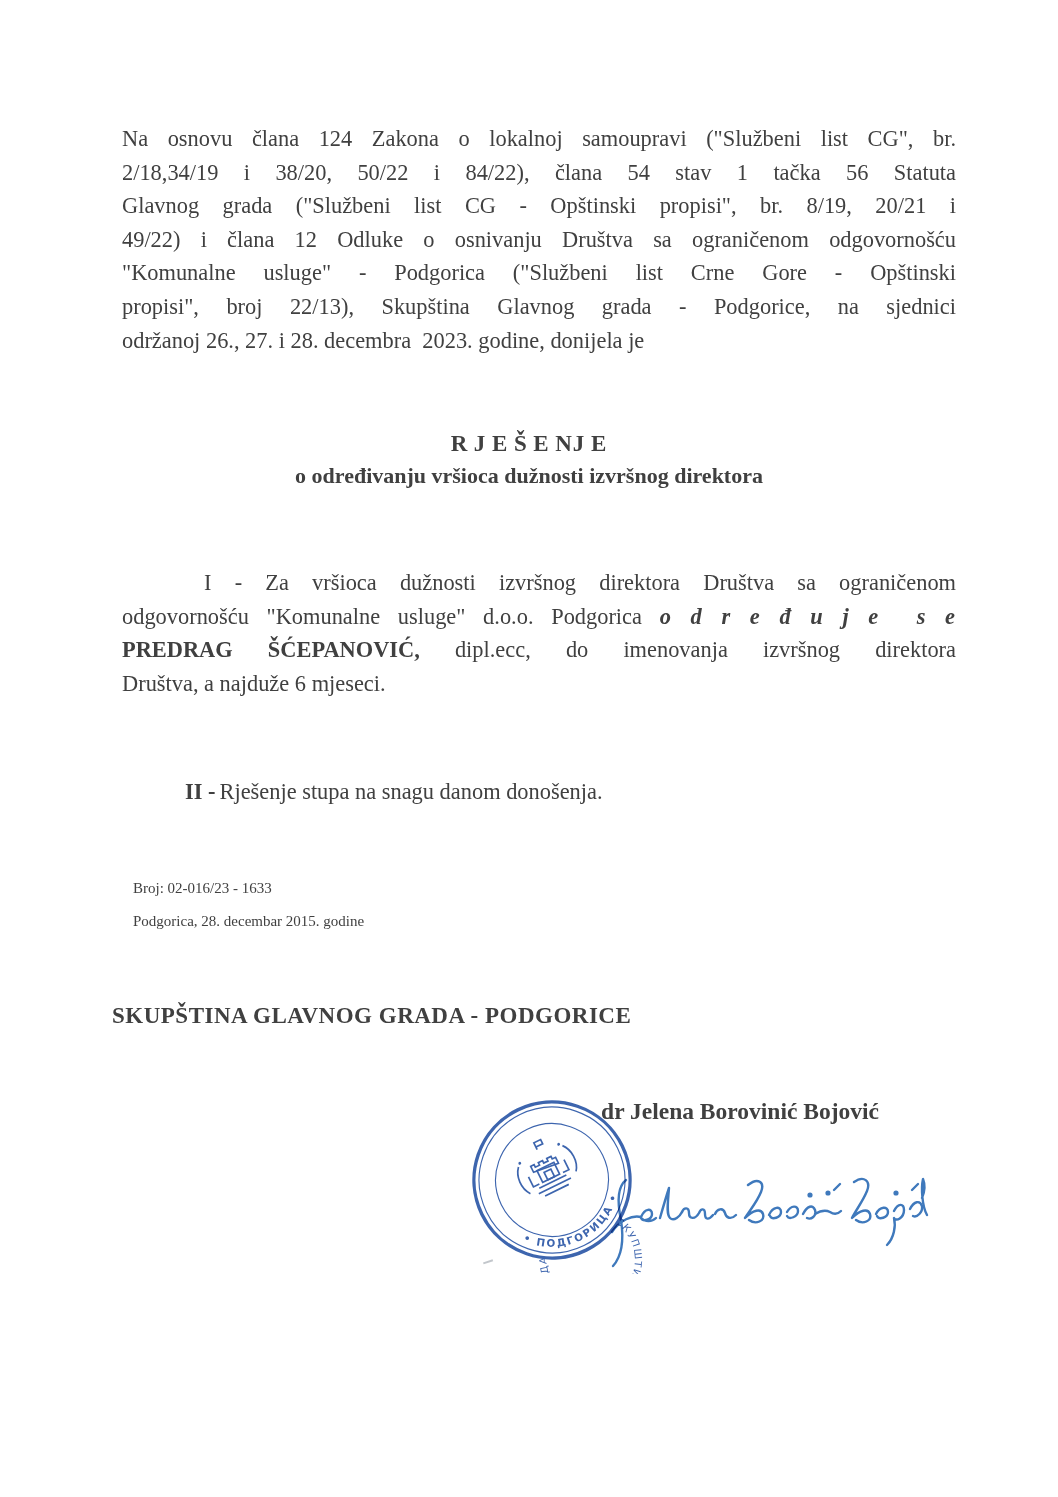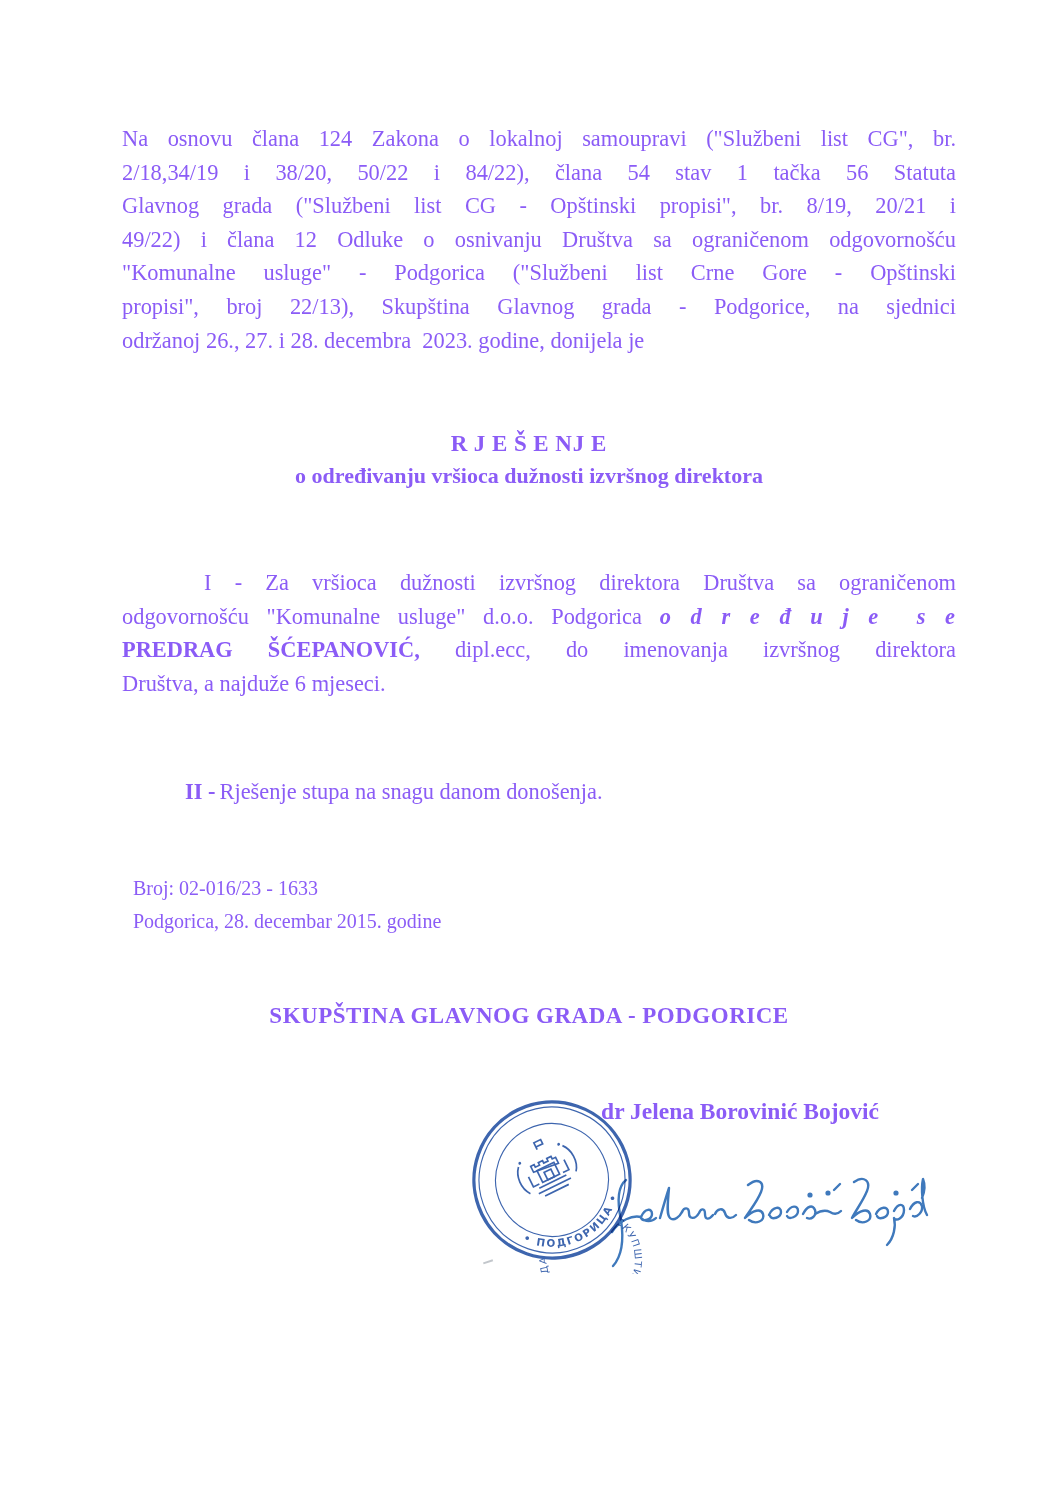--- a/index.html
+++ b/index.html
@@ -1,39 +1,39 @@
 <!DOCTYPE html>
 <html><head>
 <meta charset="utf-8">
 <style>
   html,body{margin:0;padding:0;background:#ffffff;}
   .page{
     position:relative;
     width:1058px;height:1454px;
     background:#ffffff;
     font-family:"Liberation Serif","DejaVu Serif",serif;
-    color:#8b5cf6;
+    color:#404040;
     overflow:hidden;
     text-decoration:underline;
   }
   .block{position:absolute;}
   .intro{left:122px;top:122px;width:834px;font-size:22.4px;line-height:33.6px;}
   .jline{text-align:justify;text-align-last:justify;white-space:normal;}
   .jline.last{text-align-last:left;}
   .title-block{left:112px;top:428px;width:834px;text-align:center;font-weight:700;}
   .title-main{font-size:23px;letter-spacing:1px;line-height:32px;}
   .title-sub{font-size:22px;line-height:31px;}
   .sec1{left:122px;top:566px;width:834px;font-size:22.4px;line-height:33.6px;}
   .sec1 .first{text-indent:82px;}
   .emph{font-weight:700;font-style:italic;letter-spacing:1px;}
   .bold{font-weight:700;}
   .sec2{left:185px;top:775px;width:700px;font-size:22.4px;line-height:33.6px;}
   .sec2 .sp{margin-left:4px;}
-  .ref{left:133px;top:872px;width:600px;font-size:20px;line-height:33px;}
-  .issuer{left:112px;top:1003px;width:834px;text-align:center;font-weight:700;font-size:23px;letter-spacing:0.5px;}
+  .ref{left:133px;top:872px;width:600px;font-size:15px;line-height:33px;}
+  .issuer{left:112px;top:1003px;width:834px;text-align:left;font-weight:700;font-size:23px;letter-spacing:0.5px;}
   .sigblock{left:550px;top:1096px;width:380px;text-align:center;}
   .sig-role{font-weight:700;font-size:23px;line-height:30px;}
   .sig-name{font-weight:700;font-size:23.5px;line-height:31px;}
   .stamp{left:458px;top:1086px;width:188px;height:188px;mix-blend-mode:multiply;opacity:0.93;}
   .signature{left:592px;top:1160px;width:345px;height:120px;mix-blend-mode:multiply;}
   .artifact{left:482px;top:1254px;width:10px;height:7px;border-bottom:2px solid #9aa0a8;transform:rotate(-18deg);opacity:.6;}
   svg text{font-family:"DejaVu Sans",sans-serif;}
 </style>
 </head>
 <body>

